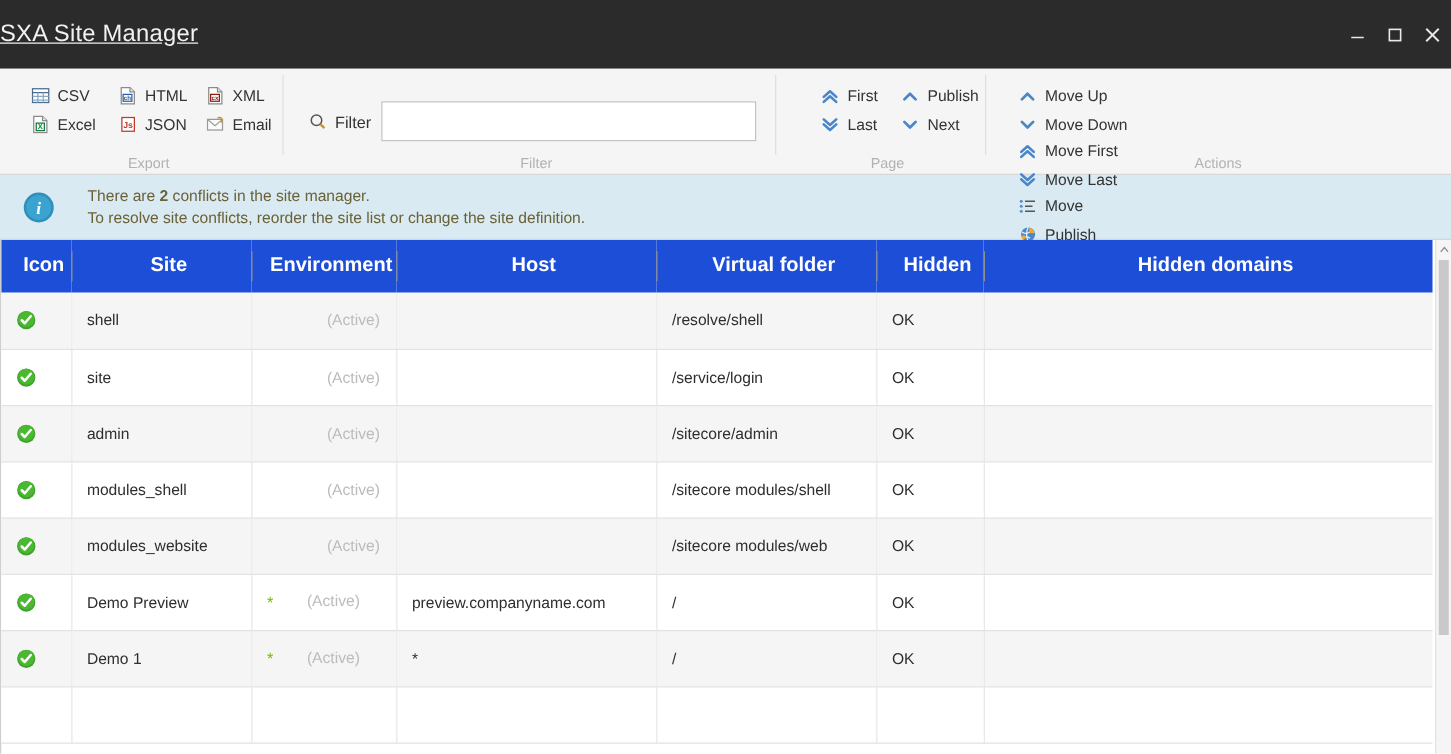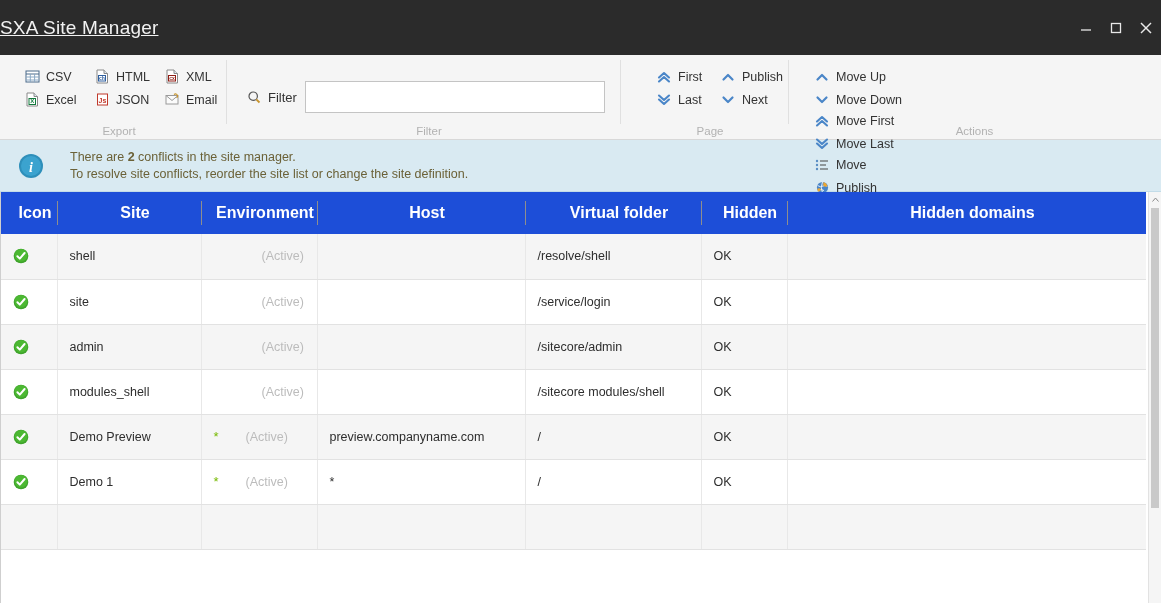--- a/index.html
+++ b/index.html
@@ -192,21 +192,21 @@
   .col-site { width: 144px; }
   .col-env  { width: 116px; }
   .col-host { width: 208px; }
   .col-vf   { width: 176px; }
   .col-state{ width: 86px; }
   .col-hd   { width: 359px; }
 
   td.cell-icon { text-align: left; padding-left: 14px; }
   .check { width: 16px; height: 16px; display: inline-block; vertical-align: middle; }
 
-  .env-cell { display: flex; align-items: center; }
+  .env-cell { display: flex; }
   .env-star { color: #76b900; font-size: 13px; width: 18px; flex: 0 0 18px; }
   .env-active { color: #bcbcbc; font-size: 12.5px; margin-left: 30px; }
   .env-cell.has-star .env-active { margin-left: 14px; }
 
   
   .vscroll {
     flex: 0 0 13px;
     width: 13px;
     background: #f5f5f5;
     border-left: 1px solid #e2e2e2;
@@ -583,20 +583,38 @@
               <td>/sitecore modules/shell</td>
               <td>OK</td>
               <td></td>
             </tr>
             <tr>
               <td class="cell-icon"><svg class="check" viewBox="0 0 16 16">
                   <circle cx="8" cy="8" r="7.3" fill="#3ea32b"></circle>
                   <circle cx="8" cy="7.3" r="6.4" fill="#4cb832"></circle>
                   <path d="M4.4 8.2 L6.8 10.6 L11.6 5" fill="none" stroke="#ffffff" stroke-width="2" stroke-linecap="round" stroke-linejoin="round"></path>
                 </svg></td>
+              <td>modules_website</td>
+              <td>
+                <span class="env-cell">
+                  <span class="env-star"></span>
+                  <span class="env-active">(Active)</span>
+                </span>
+              </td>
+              <td></td>
+              <td>/sitecore modules/web</td>
+              <td>OK</td>
+              <td></td>
+            </tr>
+            <tr>
+              <td class="cell-icon"><svg class="check" viewBox="0 0 16 16">
+                  <circle cx="8" cy="8" r="7.3" fill="#3ea32b"></circle>
+                  <circle cx="8" cy="7.3" r="6.4" fill="#4cb832"></circle>
+                  <path d="M4.4 8.2 L6.8 10.6 L11.6 5" fill="none" stroke="#ffffff" stroke-width="2" stroke-linecap="round" stroke-linejoin="round"></path>
+                </svg></td>
               <td>Demo Preview</td>
               <td>
                 <span class="env-cell has-star">
                   <span class="env-star">*</span>
                   <span class="env-active">(Active)</span>
                 </span>
               </td>
               <td>preview.companyname.com</td>
               <td>/</td>
               <td>OK</td>

